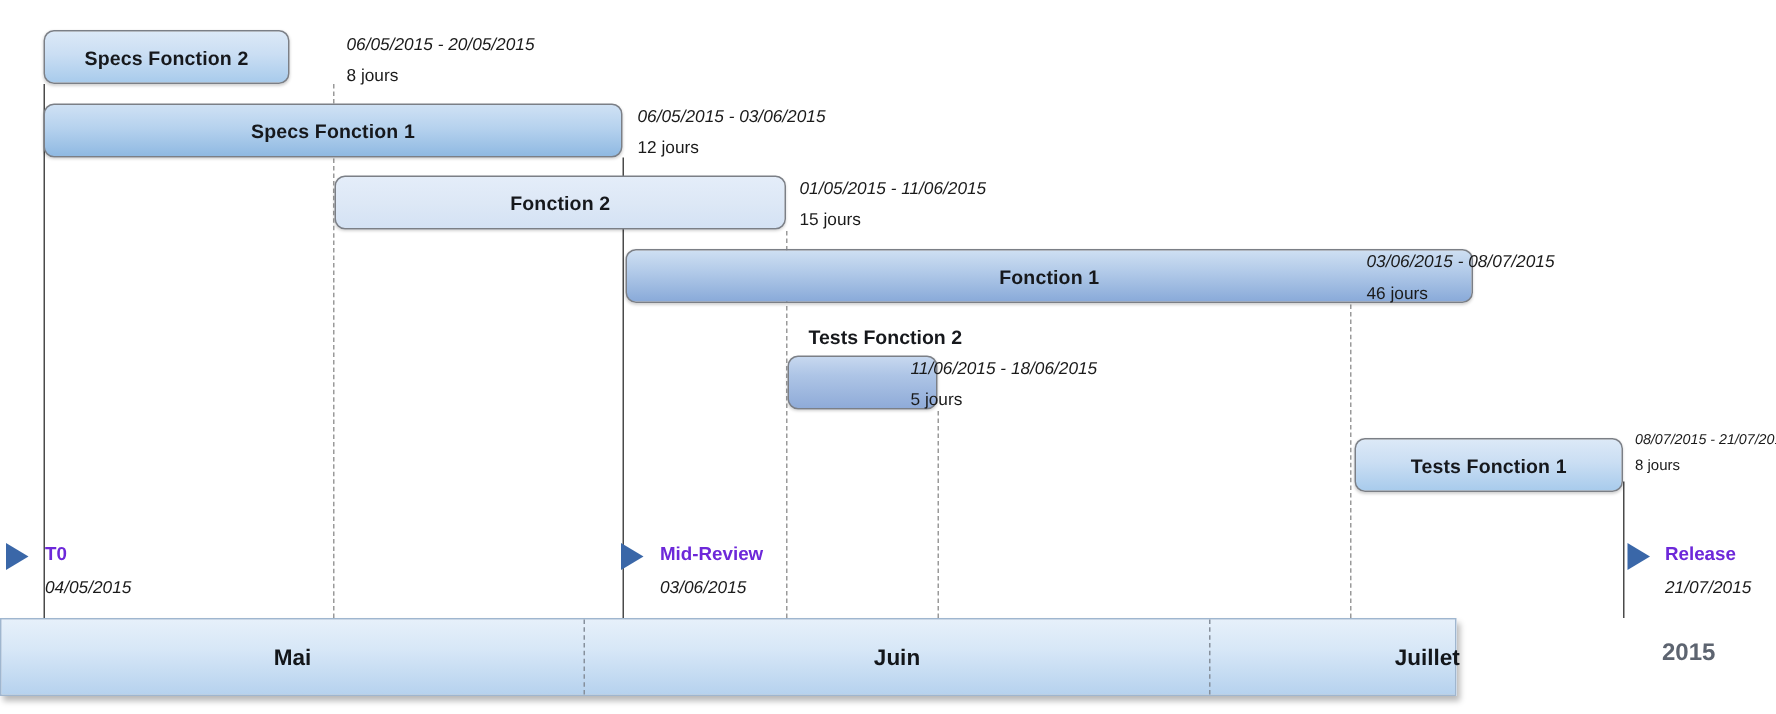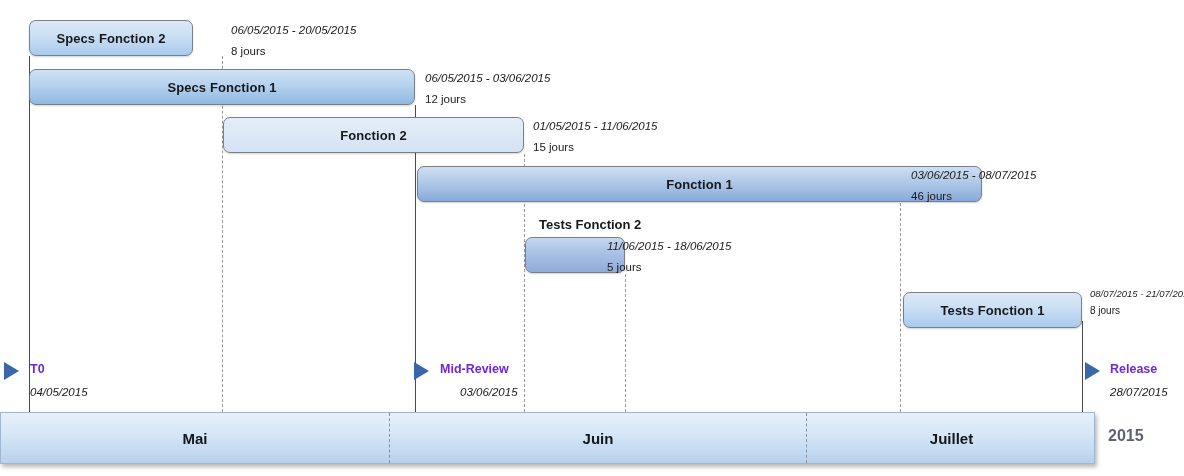--- a/index.html
+++ b/index.html
@@ -105,21 +105,21 @@
     font-style: italic;
     color: #1a1a1a;
     white-space: nowrap;
   }
 
   
   #axis {
     position: absolute;
     left: 0;
     top: 412px;
-    width: 1095px;
+    width: 971px;
     height: 52px;
     box-sizing: border-box;
     border: 1px solid #9fb6cf;
     background: linear-gradient(to bottom, #e6f0fa 0%, #d7e7f7 40%, #b6d2ee 100%);
     box-shadow: 2px 3px 4px rgba(0,0,0,0.28);
   }
   .month {
     position: absolute;
     top: 0;
     height: 100%;
@@ -202,26 +202,26 @@
     </div>
   <div id="milestones">
       <div class="milestone">
         <div class="ms-tri" style="left: 4px; top: 362px; border-left-color: rgb(58, 103, 168);"></div>
         <div class="ms-name" style="left: 30px; top: 362px;">T0</div>
         <div class="ms-date" style="left: 30px; top: 386px;">04/05/2015</div>
       </div>
       <div class="milestone">
         <div class="ms-tri" style="left: 414px; top: 362px; border-left-color: rgb(58, 103, 168);"></div>
         <div class="ms-name" style="left: 440px; top: 362px;">Mid-Review</div>
-        <div class="ms-date" style="left: 440px; top: 386px; margin-left: 20px;">03/06/2015</div>
+        <div class="ms-date" style="left: 440px; top: 386px;">03/06/2015</div>
       </div>
       <div class="milestone">
         <div class="ms-tri" style="left: 1085px; top: 362px; border-left-color: rgb(58, 103, 168);"></div>
         <div class="ms-name" style="left: 1110px; top: 362px;">Release</div>
-        <div class="ms-date" style="left: 1110px; top: 386px;">28/07/2015</div>
+        <div class="ms-date" style="left: 1110px; top: 386px;">21/07/2015</div>
       </div>
     </div>
 
   <div id="axis">
       <div class="month" style="left: 0px; width: 388px;">
         <span class="month-label">Mai</span>
       </div>
       <div class="month" style="left: 388px; width: 417px;">
         <span class="month-label">Juin</span>
       </div>

